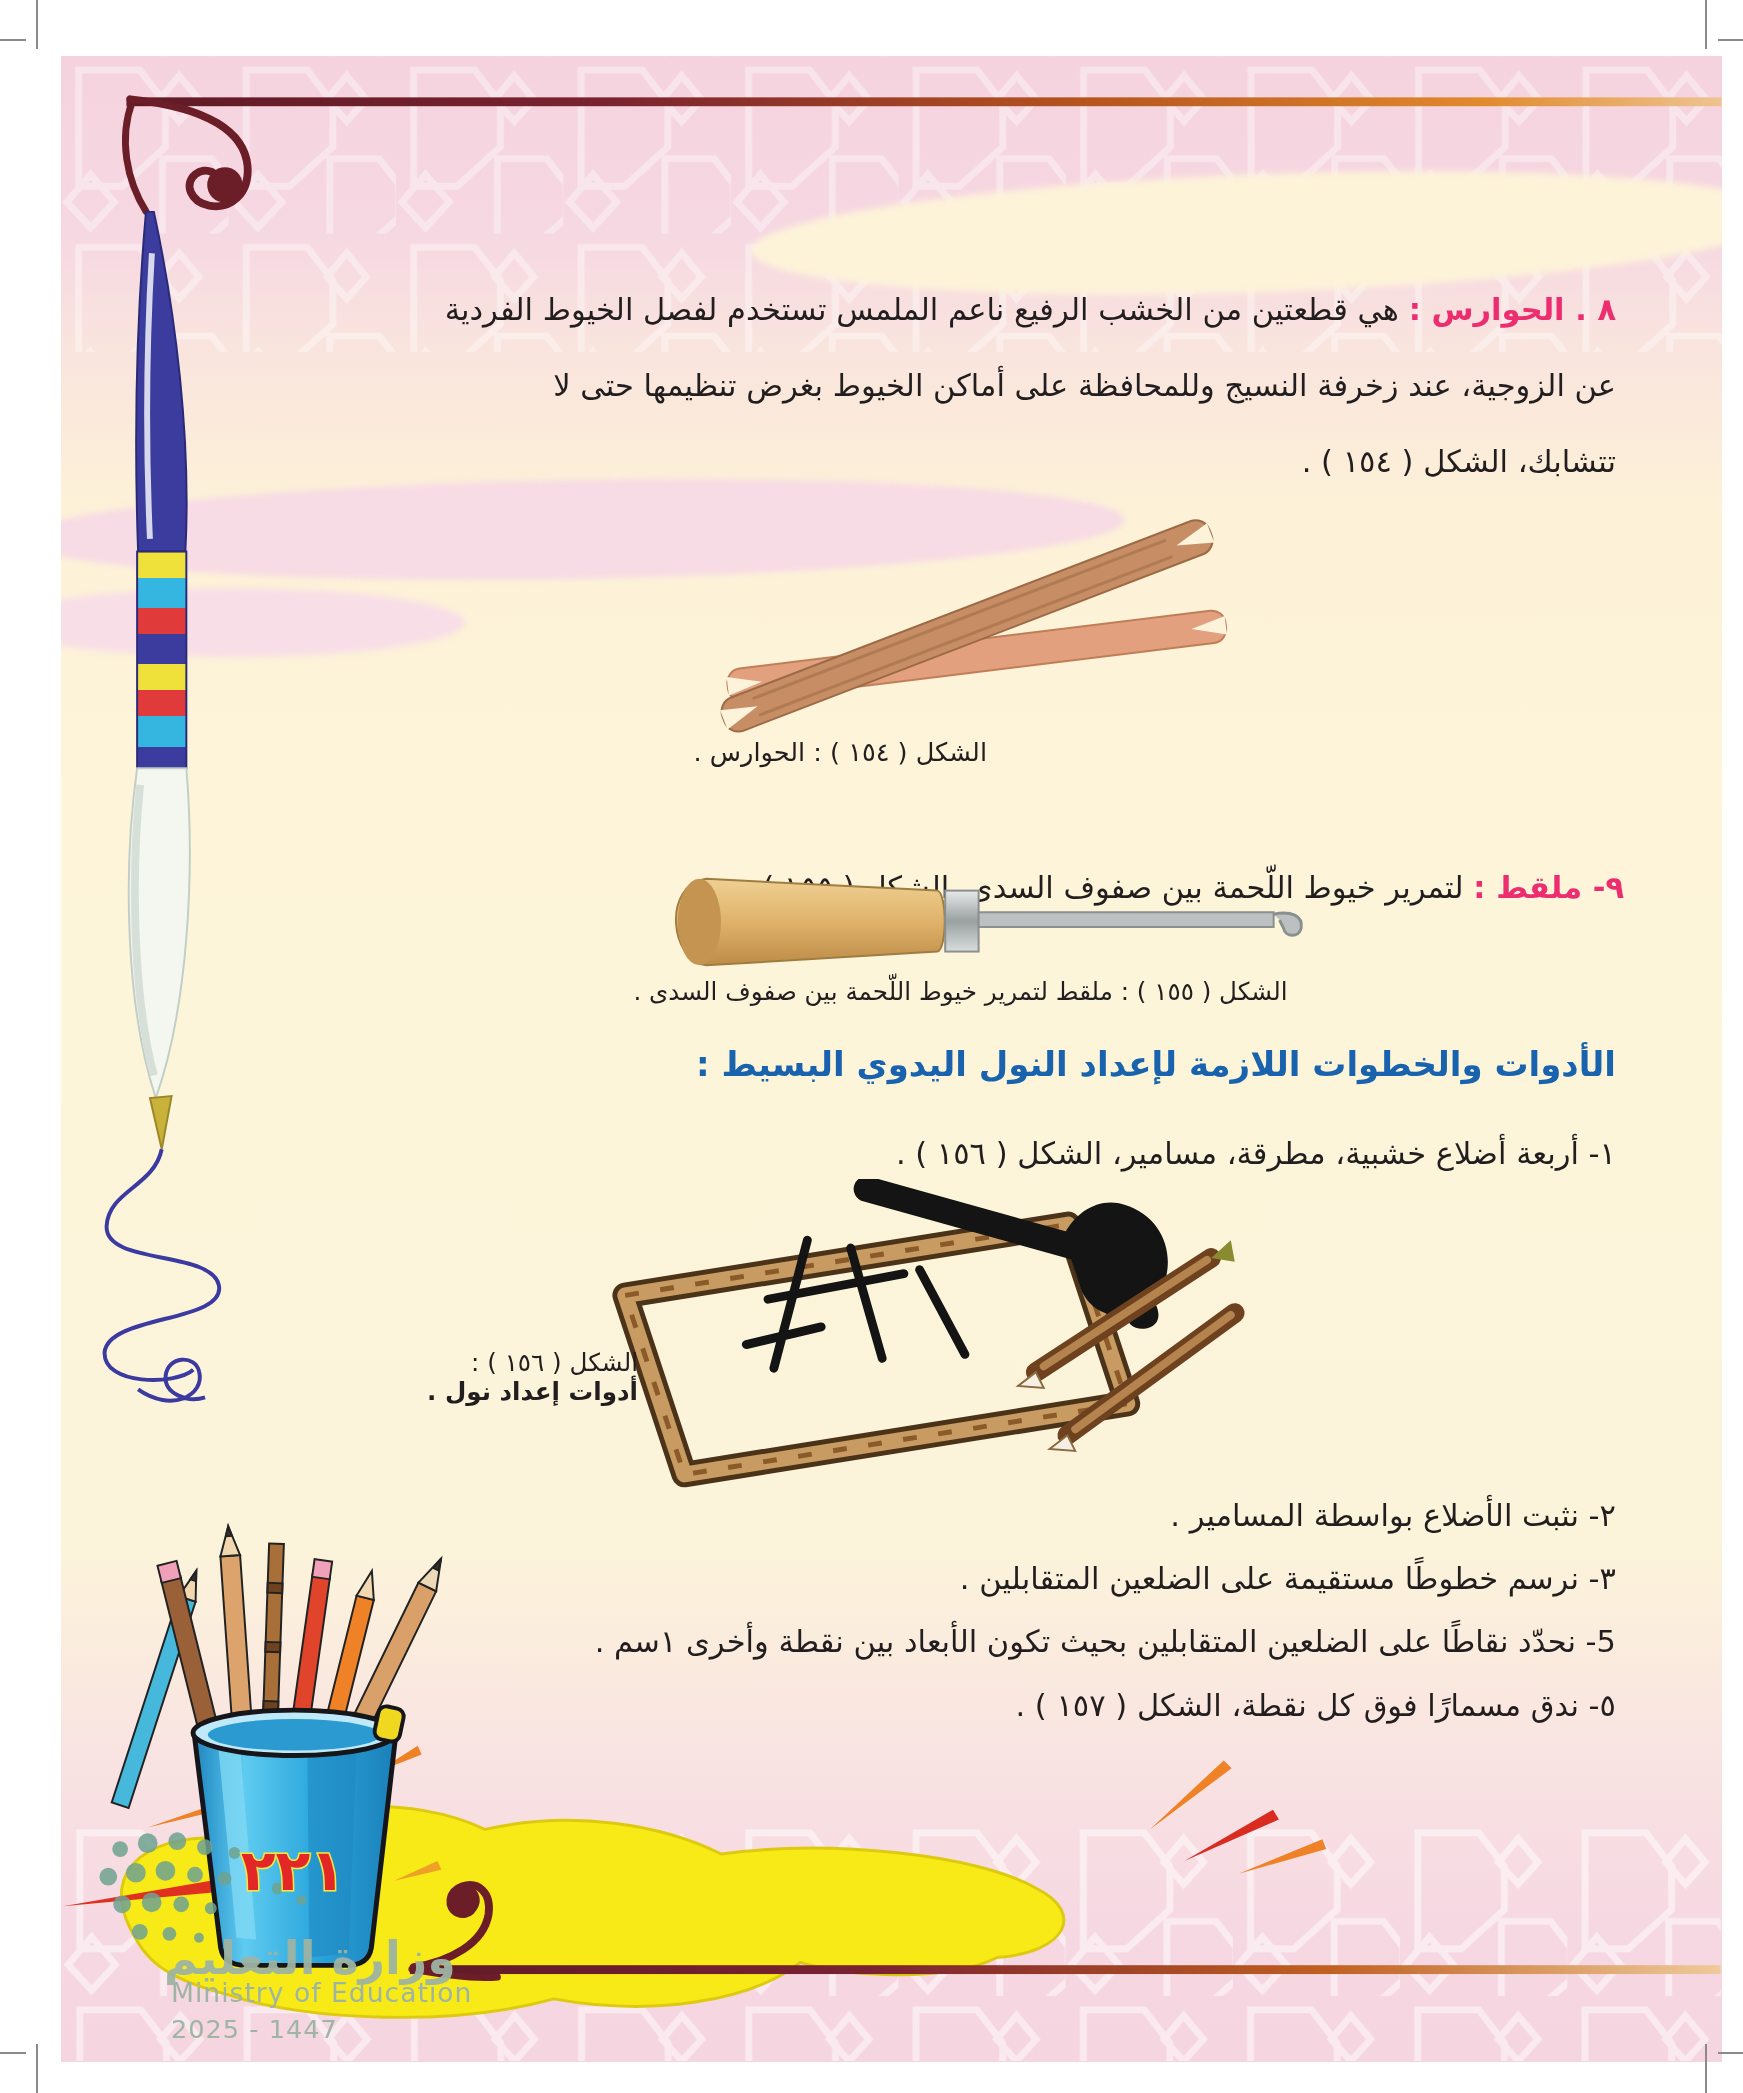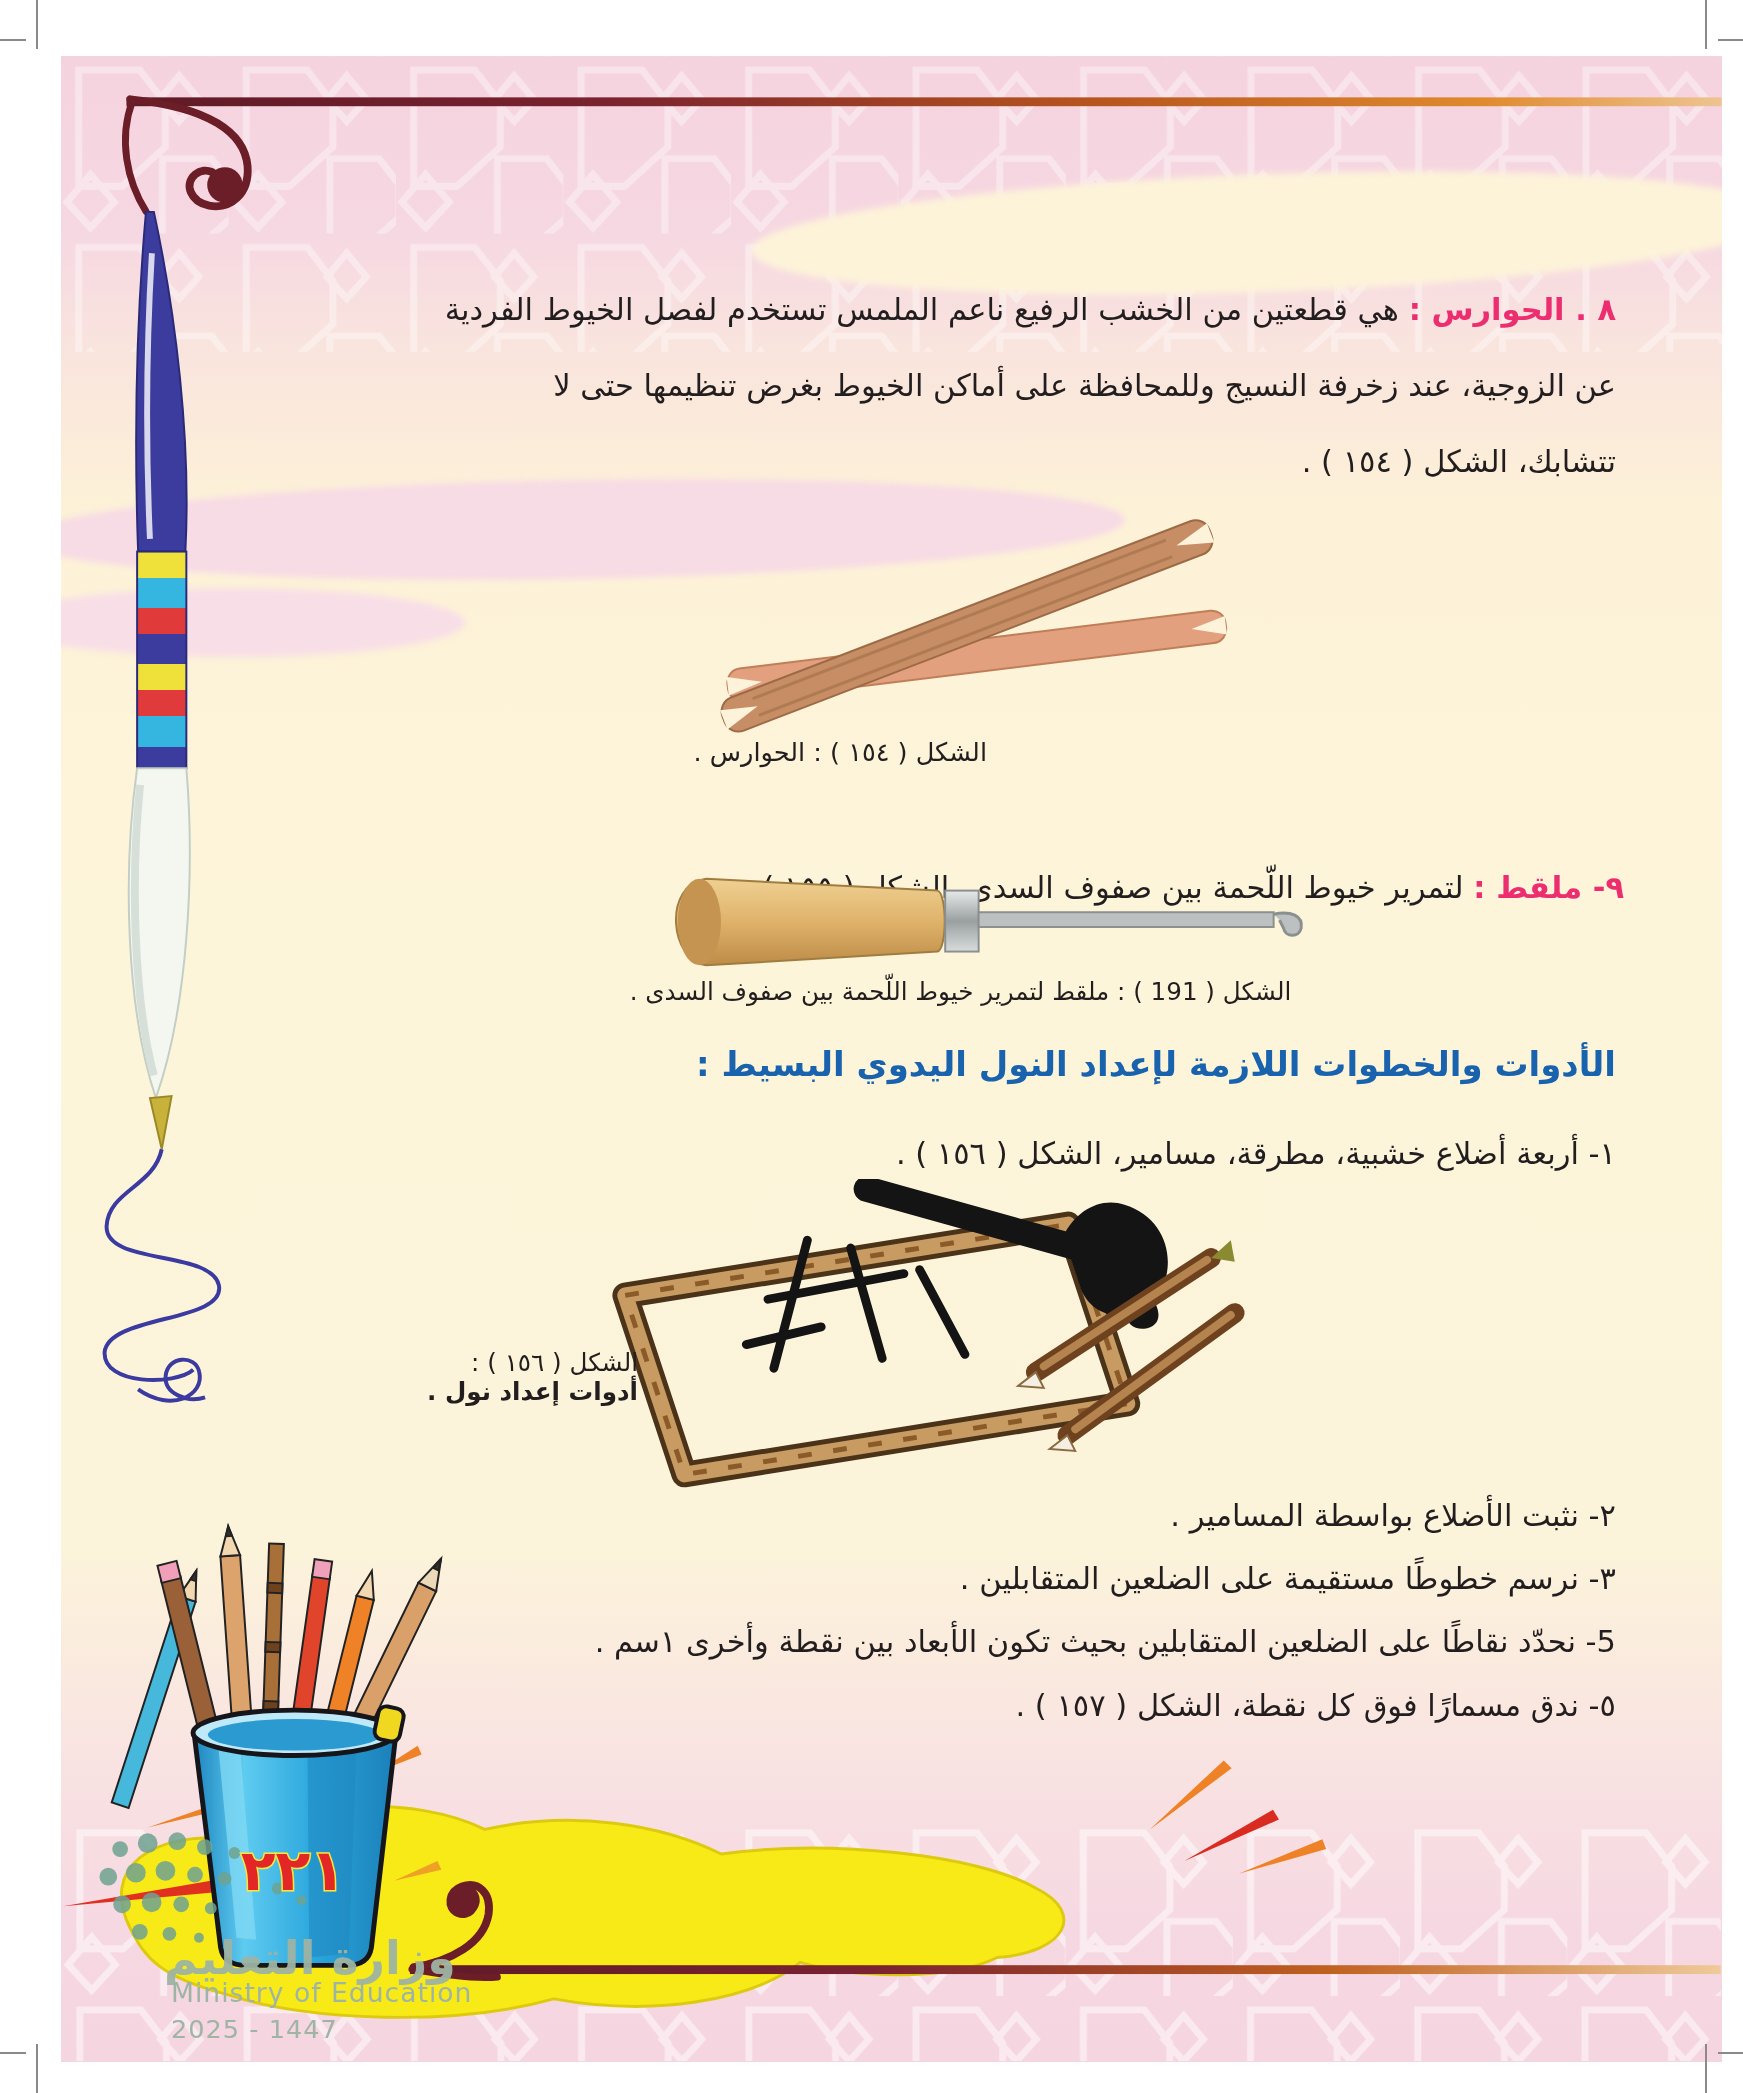--- a/index.html
+++ b/index.html
@@ -147,21 +147,21 @@
       <span>لتمرير خيوط اللّحمة بين صفوف السدى، الشكل ( ١٥٥ ) .</span>
     </div>
 
     <svg class="abs" style="left:561px;top:811px;width:729px;height:118px" viewBox="0 0 740 120">
       <path d="M85 12 L320 24 C330 26 330 84 320 86 L85 100 C 48 96 40 18 85 12 Z" fill="url(#woodH)" stroke="#a07c40" stroke-width="2"></path>
       <ellipse cx="78" cy="56" rx="22" ry="44" fill="#c59450"></ellipse>
       <rect x="328" y="24" width="34" height="62" fill="url(#metalV)" stroke="#8a8f8f" stroke-width="2"></rect>
       <rect x="362" y="46" width="300" height="15" fill="#bcc0c0" stroke="#8a8f8f" stroke-width="2"></rect>
       <path d="M662 48 c 18 -4 30 2 28 14 c -2 10 -16 10 -18 0 l -4 -8" fill="#bcc0c0" stroke="#8a8f8f" stroke-width="3"></path>
     </svg>
-    <div class="cap" style="left:486px;top:921px;width:827px;text-align:center;font-size:24.6px;">الشكل ( 191 ) : ملقط لتمرير خيوط اللّحمة بين صفوف السدى .</div>
+    <div class="cap" style="left:486px;top:921px;width:827px;text-align:center;font-size:24.6px;">الشكل ( ١٥٥ ) : ملقط لتمرير خيوط اللّحمة بين صفوف السدى .</div>
 
     <div class="bodyline" style="right:106px;top:988px;font-size:34px;font-weight:bold;color:#1862ae;">الأدوات والخطوات اللازمة لإعداد النول اليدوي البسيط :</div>
 
     <div class="bodyline" style="right:106px;top:1080px;">١- أربعة أضلاع خشبية، مطرقة، مسامير، الشكل ( ١٥٦ ) .</div>
 
     <svg class="abs" style="left:512px;top:1123px;width:709px;height:404px" viewBox="0 0 720 410">
       <polygon points="53,118 503,46 563,228 113,300" fill="none" stroke="#4a3318" stroke-width="26" stroke-linejoin="round"></polygon>
       <polygon points="53,118 503,46 563,228 113,300" fill="none" stroke="#c89b62" stroke-width="16" stroke-linejoin="round"></polygon>
       <polygon points="53,118 503,46 563,228 113,300" fill="none" stroke="#8a5a28" stroke-width="5" stroke-dasharray="14 22" stroke-linejoin="round"></polygon>
       <g stroke="#141414" stroke-width="9" stroke-linecap="round">

